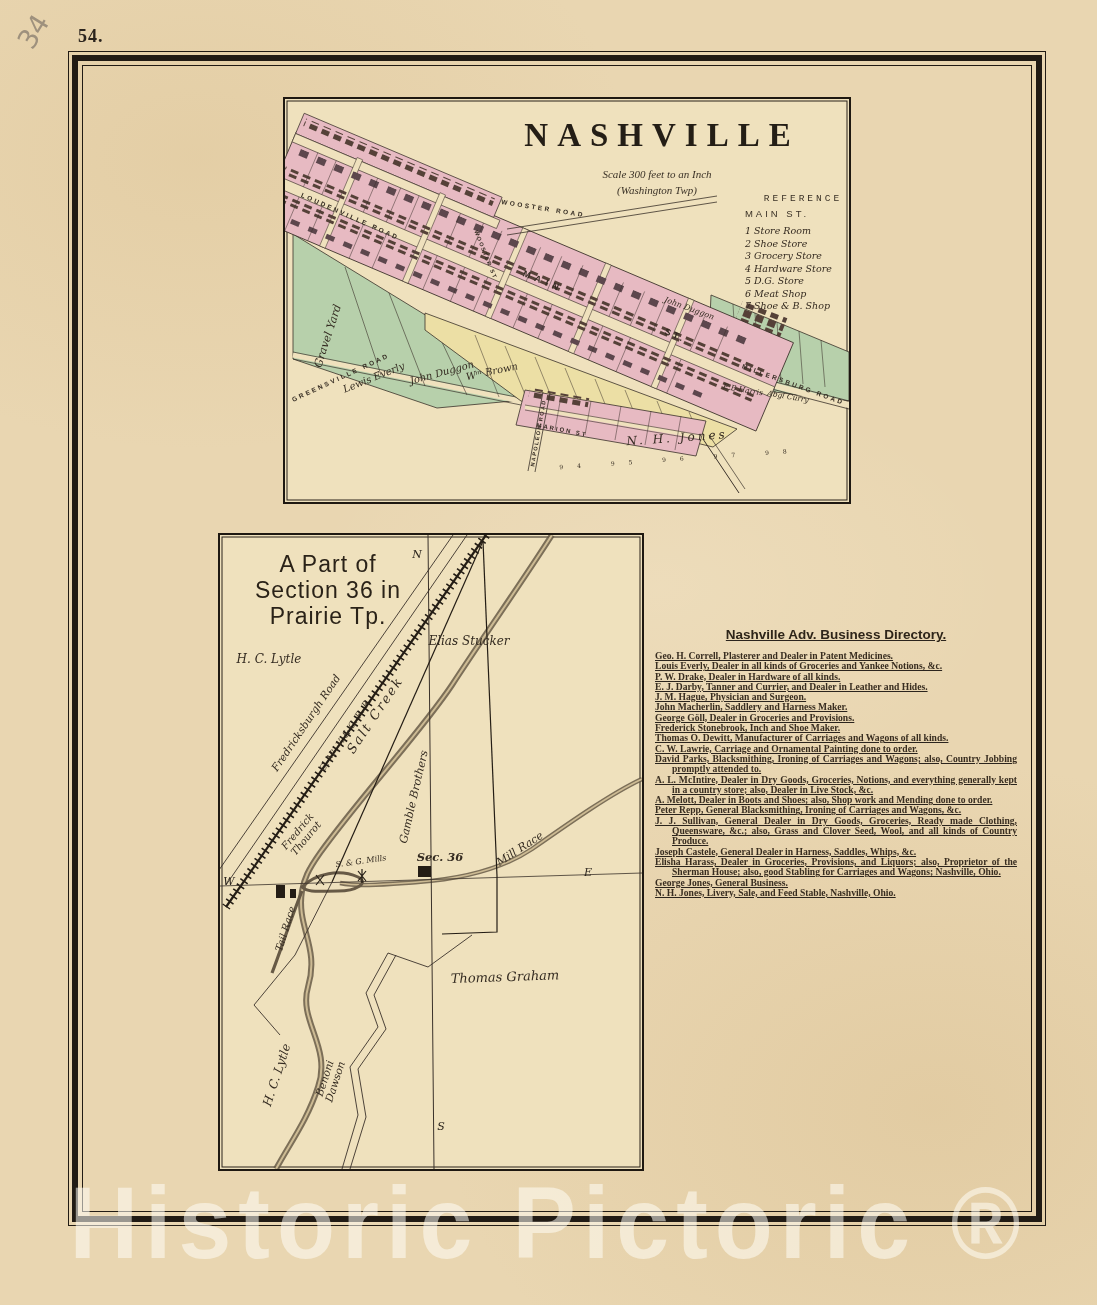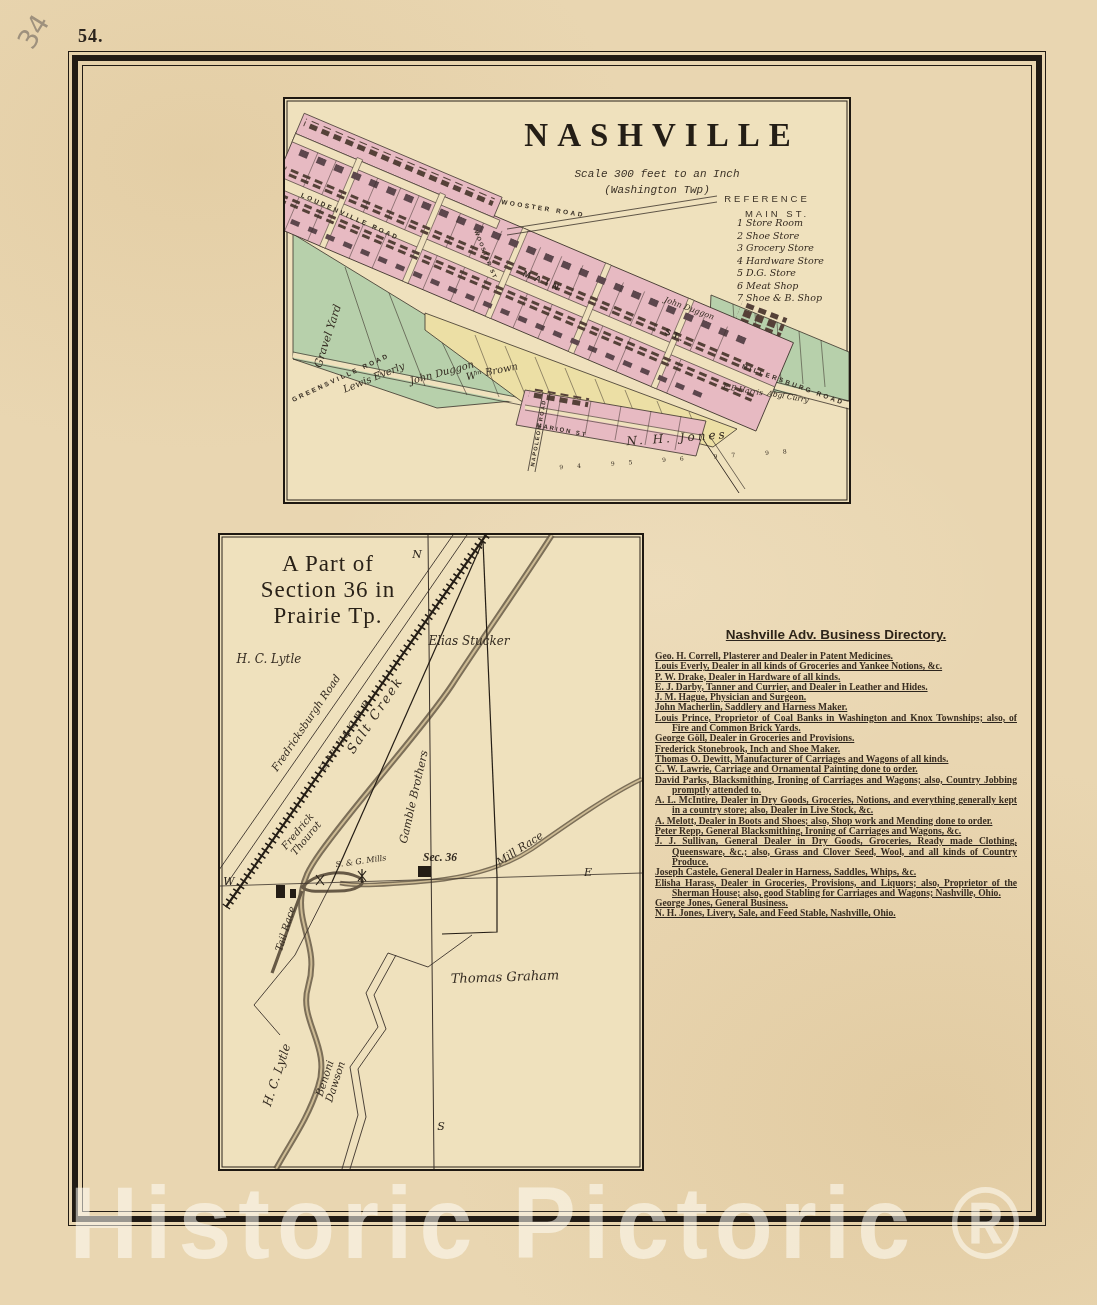--- a/index.html
+++ b/index.html
@@ -24,27 +24,27 @@
   #nashville-inset{left:283px;top:97px;width:564px;height:403px;}
   #section-inset{left:218px;top:533px;width:422px;height:634px;}
   .inset svg{position:absolute;left:0;top:0;}
   
   .mlabel{position:absolute;white-space:nowrap;transform:translate(-50%,-50%);color:#2b241d;line-height:1.05;}
   .road{font-family:"Liberation Sans",sans-serif;font-weight:bold;font-size:6.5px;letter-spacing:2.5px;color:#352c23;}
   .name{font-family:"DejaVu Serif",serif;font-style:italic;font-size:11px;color:#342b21;}
   .tiny{font-size:7.5px;}
   
   .nash-title{font-family:"Liberation Serif",serif;font-weight:bold;font-size:33px;letter-spacing:9px;color:#241e16;}
-  .scale-line{font-family:Liberation Mono, monospace;font-style:italic;font-size:11px;color:#3a3126;}
+  .scale-line{font-family:Liberation Serif, serif;font-style:italic;font-size:11px;color:#3a3126;}
   .ref-head{font-family:"Liberation Sans",sans-serif;font-size:9.5px;letter-spacing:3px;color:#3a3126;}
-  .ref-list{position:absolute;left:452px;top:118px;margin:0;padding:0;list-style:none;}
+  .ref-list{position:absolute;left:452px;top:118px;margin:8px;padding:0;list-style:none;}
   .ref-list li{font-family:"DejaVu Serif",serif;font-style:italic;font-size:9.5px;line-height:12.5px;color:#33291f;}
   
   .sec-title{position:absolute;left:108px;top:55px;transform:translate(-50%,-50%);
-    text-align:center;font-family:Liberation Serif, serif;font-size:23px;line-height:26px;
+    text-align:center;font-family:Liberation Sans, sans-serif;font-size:23px;line-height:26px;
     letter-spacing:1px;color:#2a2218;white-space:nowrap;}
   .compass{font-family:"DejaVu Serif",serif;font-style:italic;font-size:11px;}
   .twoline{text-align:center;}
   
   #directory{position:absolute;left:655px;top:627px;width:362px;text-decoration:underline;}
   .dir-title{font-family:"Liberation Sans",sans-serif;font-weight:bold;font-size:13.5px;
     text-align:center;margin:0 0 9px 0;color:#2e2519;}
   .dir-entries p{margin:0;padding-left:17px;text-indent:-17px;
     font-family:"Liberation Serif",serif;font-weight:600;font-size:9.6px;line-height:10.3px;
     text-align:justify;color:#382d20;}
@@ -179,21 +179,21 @@
       <line x1="265" y1="294" x2="250" y2="373" stroke="#3a312a" stroke-width="0.8"></line>
 
       <line x1="418" y1="340" x2="454" y2="394" stroke="#3a312a" stroke-width="1"></line>
       <line x1="424" y1="336" x2="460" y2="390" stroke="#3a312a" stroke-width="0.7"></line>
     </svg>
 
     <div class="mlabel nash-title" style="left:377px;top:36px;">NASHVILLE</div>
     <div class="mlabel scale-line" style="left:372px;top:76px;">Scale 300 feet to an Inch</div>
     <div class="mlabel scale-line" style="left:372px;top:92px;">(Washington Twp)</div>
 
-    <div class="mlabel ref-head" style="left:482px;top:100px;">REFERENCE</div>
+    <div class="mlabel ref-head" style="left:518px;top:100px;font-family:Liberation Mono, monospace;">REFERENCE</div>
     <div class="mlabel ref-head" style="left:492px;top:115px;">MAIN ST.</div>
     <ul class="ref-list">
         <li>1 Store Room</li>
         <li>2 Shoe Store</li>
         <li>3 Grocery Store</li>
         <li>4 Hardware Store</li>
         <li>5 D.G. Store</li>
         <li>6 Meat Shop</li>
         <li>7 Shoe &amp; B. Shop</li>
       </ul>
@@ -273,41 +273,40 @@
     <div class="mlabel name" style="left:249px;top:106px;font-size:12px;">Elias Stucker</div>
     <div class="mlabel name" style="left:86px;top:188px;font-size:10.5px;transform:translate(-50%,-50%) rotate(-56deg);">Fredricksburgh Road</div>
     <div class="mlabel name" style="left:126px;top:200px;font-size:9px;transform:translate(-50%,-50%) rotate(-56deg);">C. Mᵗ. V. &amp; C. R. R.</div>
     <div class="mlabel name" style="left:155px;top:180px;font-size:13px;letter-spacing:2px;transform:translate(-50%,-50%) rotate(-56deg);">Salt Creek</div>
     <div class="mlabel name" style="left:194px;top:262px;transform:translate(-50%,-50%) rotate(-77deg);">Gamble Brothers</div>
     <div class="mlabel name twoline" style="left:82px;top:300px;font-size:10px;transform:translate(-50%,-50%) rotate(-50deg);">
       <div>Fredrick</div>
       <div>Thourot</div>
     </div>
     <div class="mlabel name" style="left:141px;top:327px;font-size:8px;transform:translate(-50%,-50%) rotate(-8deg);">S. &amp; G. Mills</div>
-    <div class="mlabel name" style="left:220px;top:322px;font-size:11.5px;font-weight:bold;font-family:Liberation Serif, serif;">Sec. 36</div>
+    <div class="mlabel name" style="left:220px;top:322px;font-size:11.5px;font-weight:bold;">Sec. 36</div>
     <div class="mlabel name" style="left:300px;top:314px;transform:translate(-50%,-50%) rotate(-33deg);">Mill Race</div>
     <div class="mlabel name" style="left:66px;top:394px;font-size:10px;transform:translate(-50%,-50%) rotate(-73deg);">Tail Race</div>
     <div class="mlabel name" style="left:285px;top:442px;font-size:13px;transform:translate(-50%,-50%) rotate(-2deg);">Thomas Graham</div>
     <div class="mlabel name" style="left:57px;top:540px;font-size:12px;transform:translate(-50%,-50%) rotate(-72deg);">H. C. Lytle</div>
     <div class="mlabel name twoline" style="left:110px;top:545px;font-size:10.5px;transform:translate(-50%,-50%) rotate(-72deg);">
       <div>Benoni</div>
       <div>Dawson</div>
     </div>
   </div>
 
   <div id="directory">
     <h3 class="dir-title">Nashville Adv. Business Directory.</h3>
     <div class="dir-entries">
         <p>Geo. H. Correll, Plasterer and Dealer in Patent Medicines.</p>
         <p>Louis Everly, Dealer in all kinds of Groceries and Yankee Notions, &amp;c.</p>
         <p>P. W. Drake, Dealer in Hardware of all kinds.</p>
         <p>E. J. Darby, Tanner and Currier, and Dealer in Leather and Hides.</p>
         <p>J. M. Hague, Physician and Surgeon.</p>
         <p>John Macherlin, Saddlery and Harness Maker.</p>
-        <p>Louis Prince, Proprietor of Coal Banks in Washington and Knox Townships; also, of Fire and Common Brick Yards.</p>
         <p>George Göll, Dealer in Groceries and Provisions.</p>
         <p>Frederick Stonebrook, Inch and Shoe Maker.</p>
         <p>Thomas O. Dewitt, Manufacturer of Carriages and Wagons of all kinds.</p>
         <p>C. W. Lawrie, Carriage and Ornamental Painting done to order.</p>
         <p>David Parks, Blacksmithing, Ironing of Carriages and Wagons; also, Country Jobbing promptly attended to.</p>
         <p>A. L. McIntire, Dealer in Dry Goods, Groceries, Notions, and everything generally kept in a country store; also, Dealer in Live Stock, &amp;c.</p>
         <p>A. Melott, Dealer in Boots and Shoes; also, Shop work and Mending done to order.</p>
         <p>Peter Repp, General Blacksmithing, Ironing of Carriages and Wagons, &amp;c.</p>
         <p>J. J. Sullivan, General Dealer in Dry Goods, Groceries, Ready made Clothing, Queensware, &amp;c.; also, Grass and Clover Seed, Wool, and all kinds of Country Produce.</p>
         <p>Joseph Castele, General Dealer in Harness, Saddles, Whips, &amp;c.</p>

